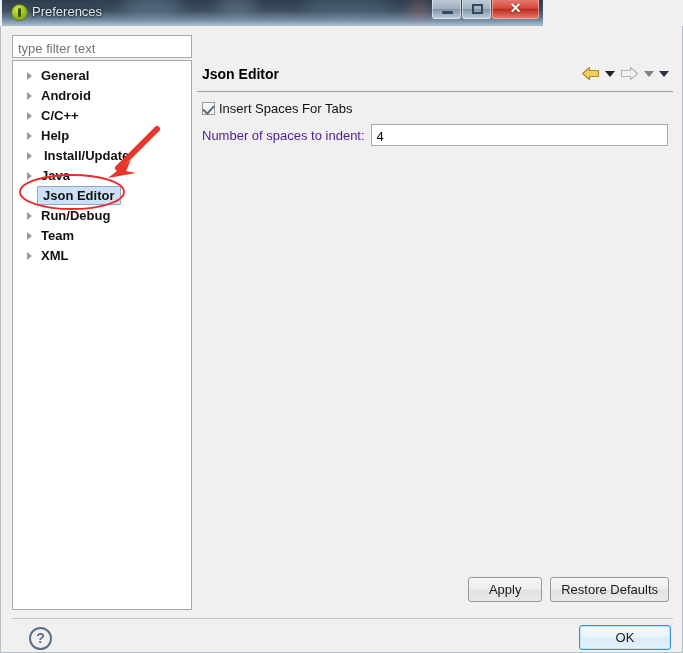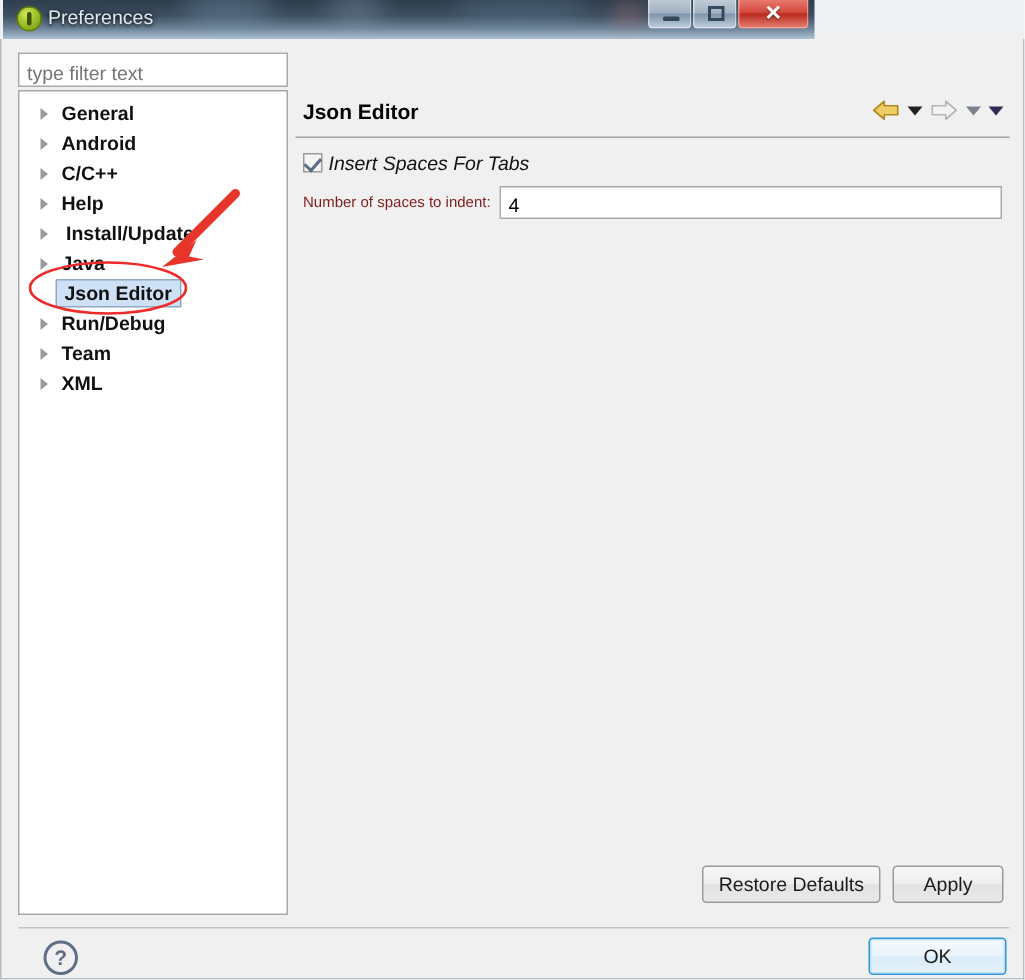--- a/index.html
+++ b/index.html
@@ -224,21 +224,20 @@
   .caret.dark  { border-top: 6px solid #22201c; }
   .caret.gray  { border-top: 6px solid #7d8189; }
   .caret.navy  { border-top: 6px solid #2e2a55; }
 
   
   .check-row {
     position: absolute;
     left: 5px; top: 41px;
     display: flex;
     align-items: center;
-    font-style: italic;
   }
   .checkbox {
     width: 13px; height: 13px;
     background: #f4f4f4;
     border: 1px solid #9a9a9a;
     box-sizing: border-box;
     position: relative;
     margin-right: 4px;
   }
   .checkbox .tick {
@@ -256,22 +255,22 @@
 
   
   .indent-row {
     position: absolute;
     left: 5px; top: 64px;
     width: 466px;
     display: flex;
     align-items: center;
   }
   .indent-label {
-    font-size: 10px;
-    color: #7f1d1d;
+    font-size: 13px;
+    color: #4c1d95;
     white-space: nowrap;
   }
   .indent-input {
     margin-left: 6px;
     flex: 1;
     height: 22px;
     background: #ffffff;
     border: 1px solid #a9a9a9;
     box-sizing: border-box;
     font-size: 13px;
@@ -415,22 +414,22 @@
         </span>
         <span class="check-label">Insert Spaces For Tabs</span>
       </div>
 
       <div class="indent-row">
         <span class="indent-label">Number of spaces to indent:</span>
         <input class="indent-input" type="text" value="4" style="">
       </div>
 
       <div class="apply-row">
+        <div class="btn">Apply</div>
         <div class="btn">Restore Defaults</div>
-        <div class="btn">Apply</div>
       </div>
 
     </div>
 
     <div class="footer-sep"></div>
     <div class="help-icon">?</div>
     <div class="footer-btns">
       <div class="btn default wide">OK</div>
       <div class="btn wide">Cancel</div>
     </div>

